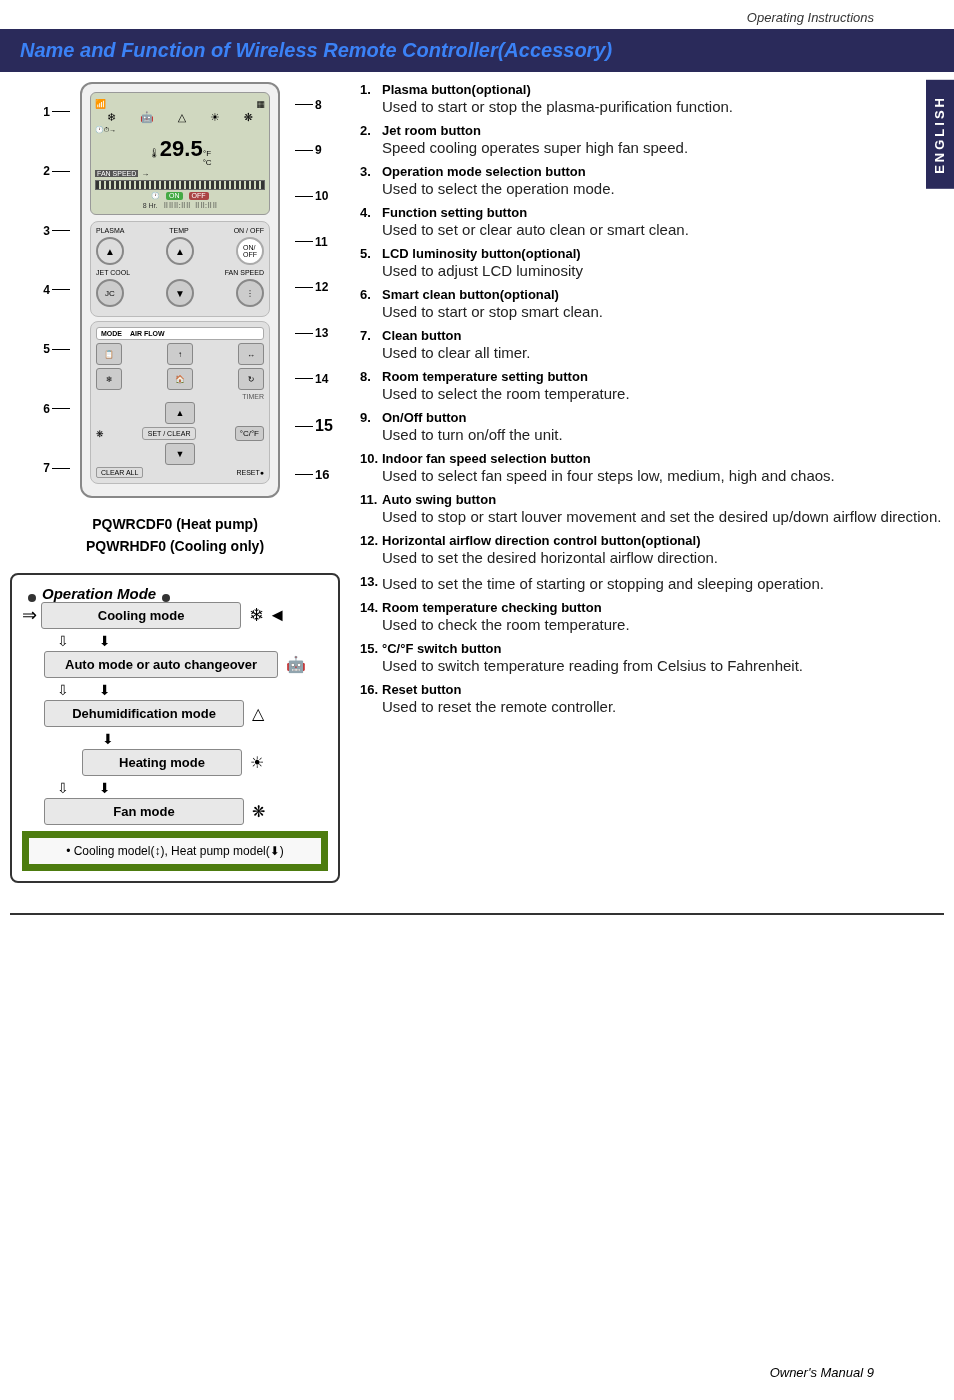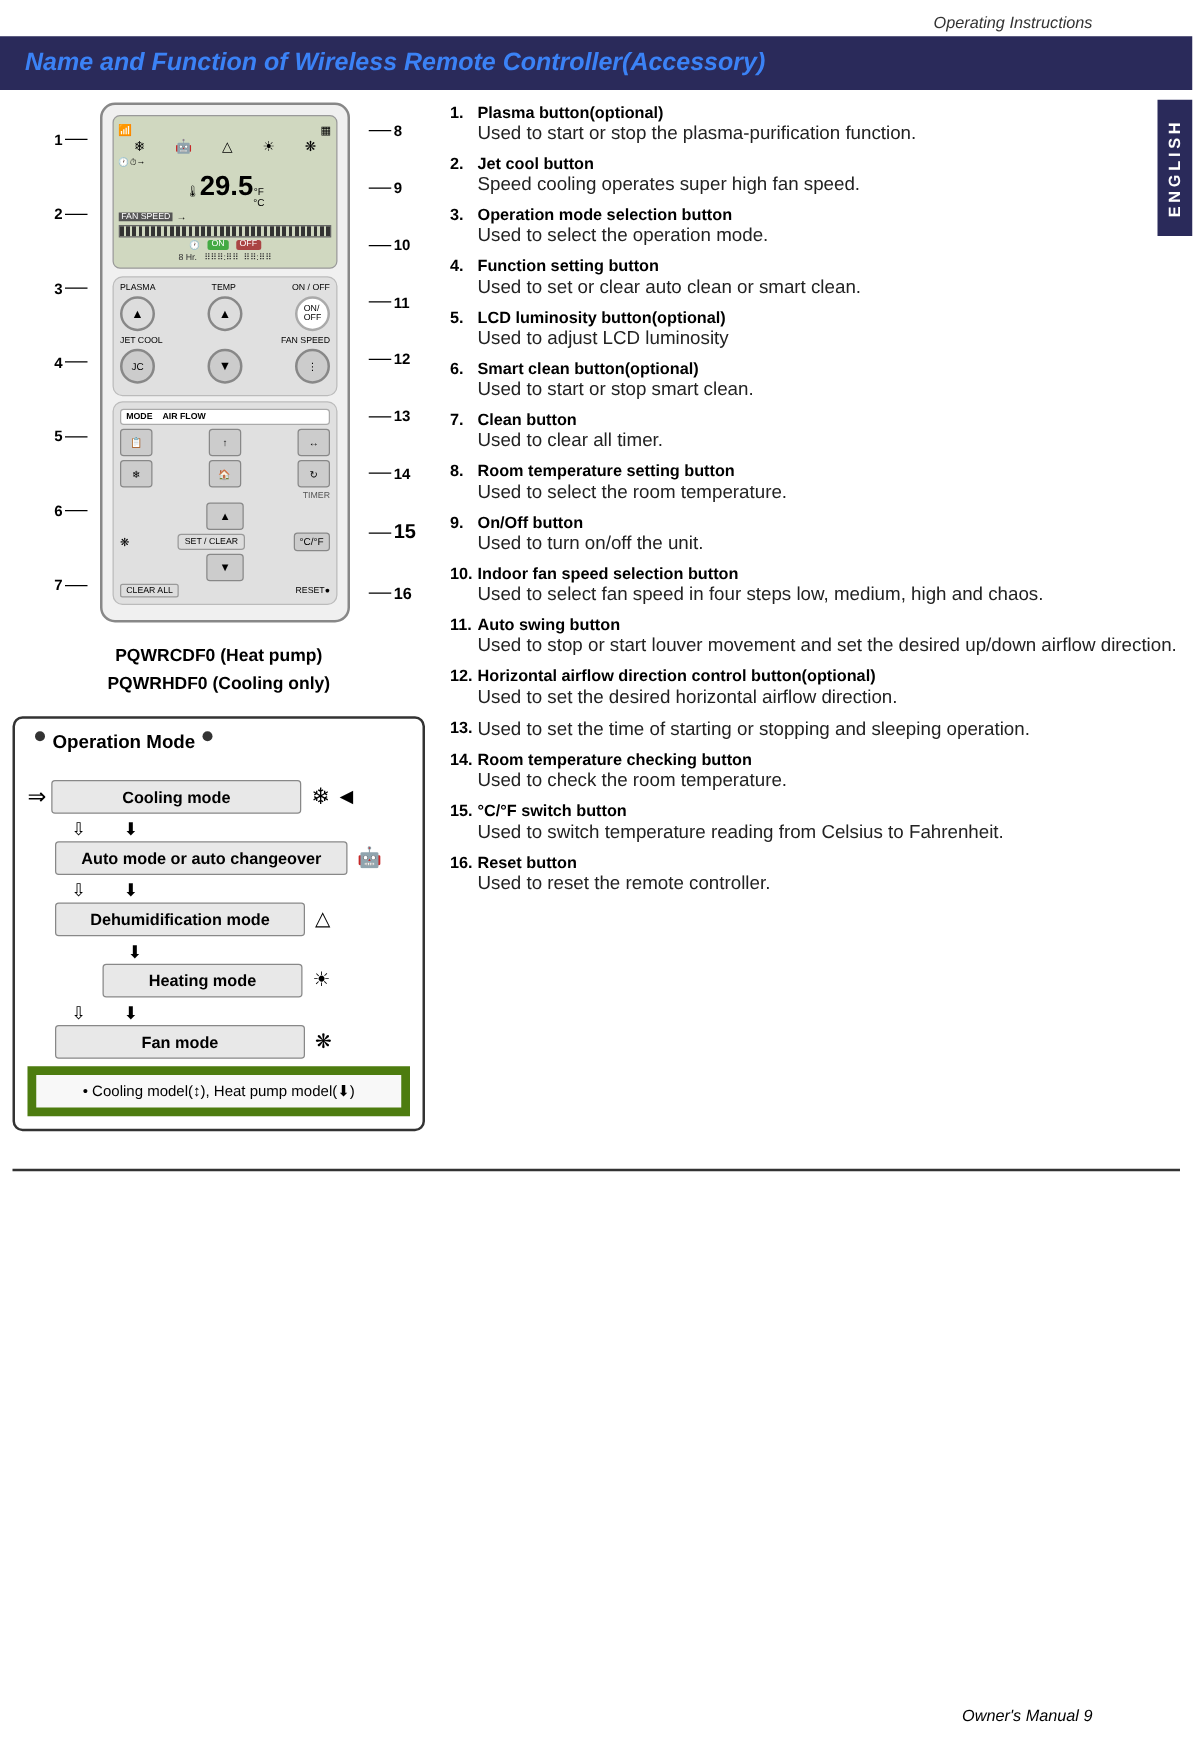--- a/index.html
+++ b/index.html
@@ -209,24 +209,25 @@
     }
     
     .op-mode-box {
       border: 2px solid #333;
       border-radius: 8px;
       padding: 10px;
       margin-bottom: 10px;
     }
     .op-mode-title {
       display: flex;
-      align-items: flex-start;
+      align-items: flex-end;
       font-weight: bold;
+      font-style: italic;
       font-size: 15px;
-      margin-bottom: 22px;
+      margin-bottom: 0;
     }
     .op-mode-title::before, .op-mode-title::after {
       content: '';
       display: inline-block;
       width: 8px;
       height: 8px;
       background: #333;
       border-radius: 50%;
       margin: 0 6px;
     }
@@ -576,21 +577,21 @@
     <li>
     <span class="num">1.</span>
     <div class="list-content">
       <div class="list-title">Plasma button(optional)</div>
       <div class="list-desc">Used to start or stop the plasma-purification function.</div>
     </div>
   </li>
         <li>
     <span class="num">2.</span>
     <div class="list-content">
-      <div class="list-title">Jet cool button</div>
+      <div class="list-title">Jet room button</div>
       <div class="list-desc">Speed cooling operates super high fan speed.</div>
     </div>
   </li>
         <li>
     <span class="num">3.</span>
     <div class="list-content">
       <div class="list-title">Operation mode selection button</div>
       <div class="list-desc">Used to select the operation mode.</div>
     </div>
   </li>

